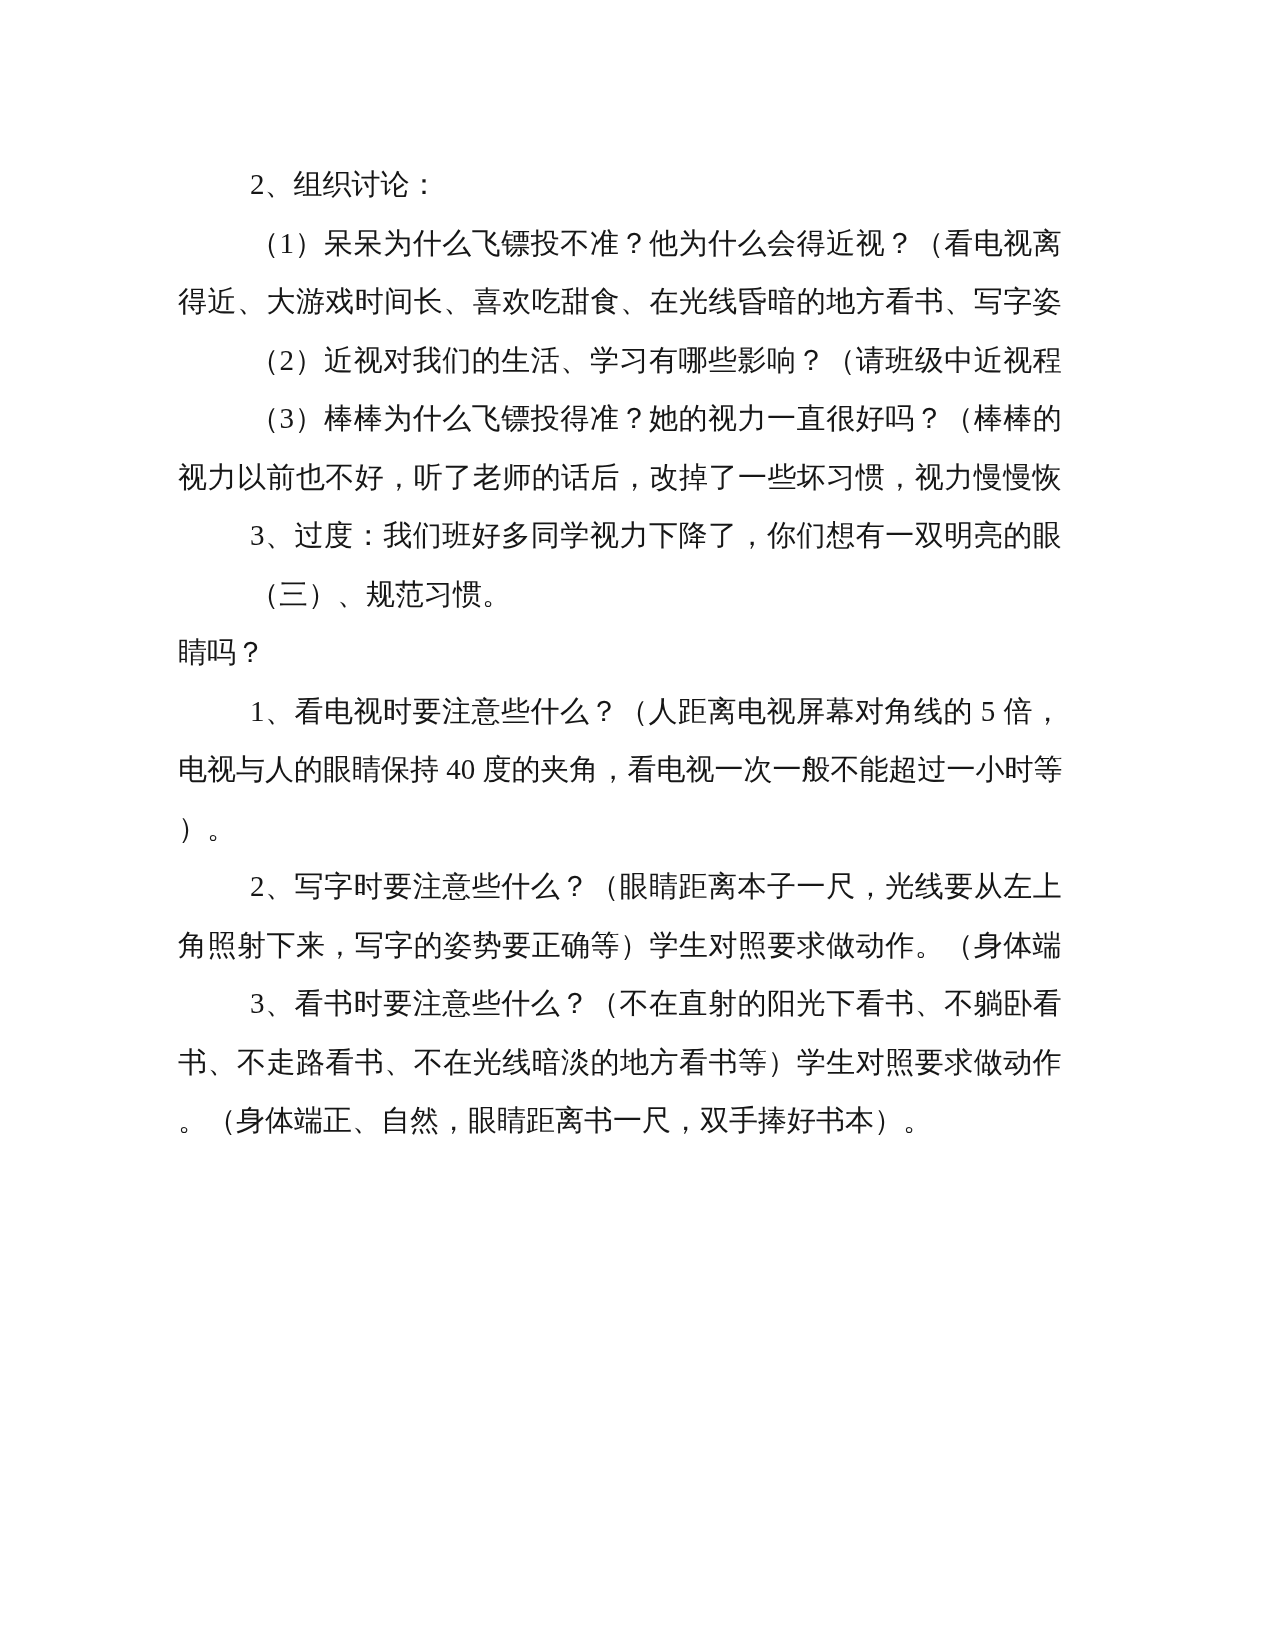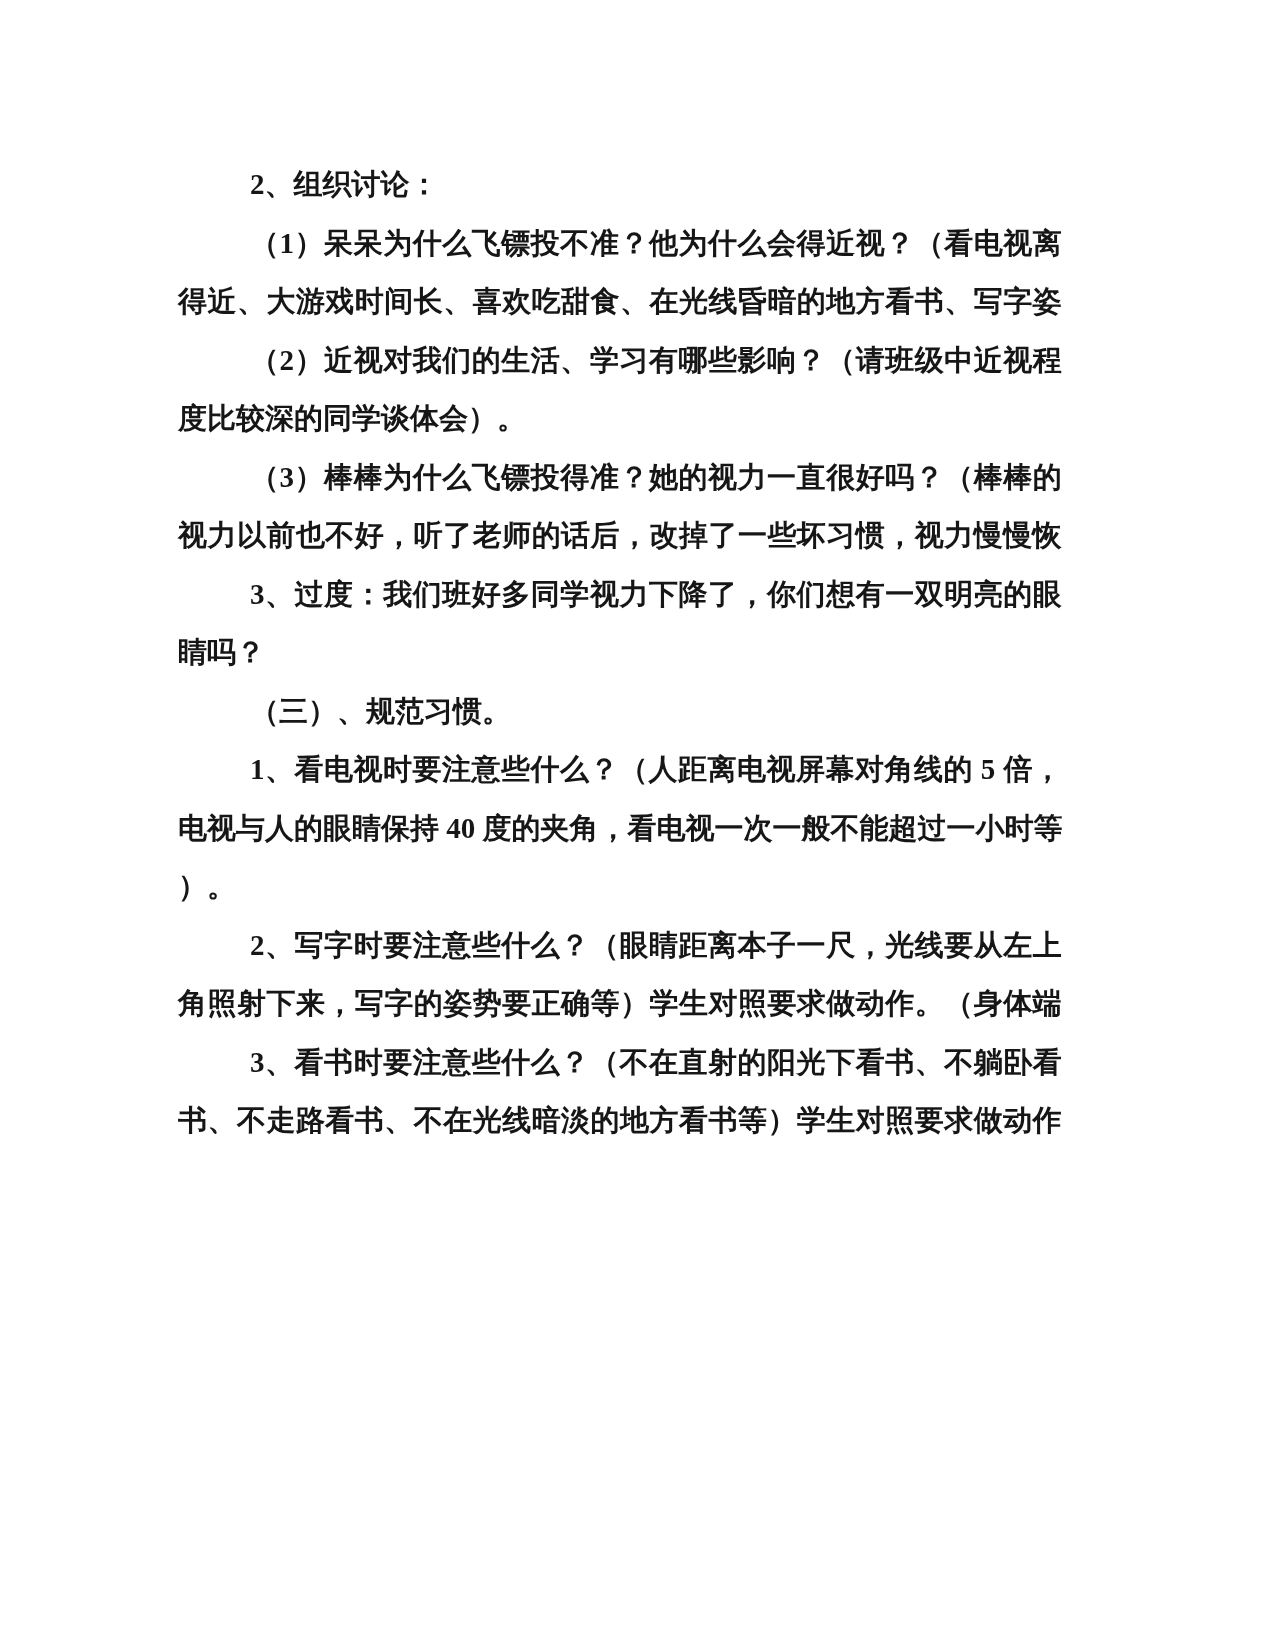--- a/index.html
+++ b/index.html
@@ -9,21 +9,20 @@
     background: #ffffff;
     font-family: "Liberation Serif", "DejaVu Serif", serif;
   }
   .page {
     position: absolute;
     left: 0; top: 0;
     width: 1275px;
     height: 1650px;
     background: #ffffff;
     overflow: hidden;
-    font-weight: bold;
   }
   .text-block {
     position: absolute;
     left: 178px;
     top: 155px;
     width: 884px;
     font-size: 29px;
     line-height: 58.5px;
     color: #161616;
   }
@@ -133,21 +132,20 @@
         <span>？</span>
         <span>（</span>
         <span>请</span>
         <span>班</span>
         <span>级</span>
         <span>中</span>
         <span>近</span>
         <span>视</span>
         <span>程</span>
       </div>
-    <div class="ln">度比较深的同学谈体会）。</div>
     <div class="ln ind jf">
         <span>（</span>
         <span>3</span>
         <span>）</span>
         <span>棒</span>
         <span>棒</span>
         <span>为</span>
         <span>什</span>
         <span>么</span>
         <span>飞</span>
@@ -226,22 +224,22 @@
         <span>们</span>
         <span>想</span>
         <span>有</span>
         <span>一</span>
         <span>双</span>
         <span>明</span>
         <span>亮</span>
         <span>的</span>
         <span>眼</span>
       </div>
+    <div class="ln ind">（三）、规范习惯。</div>
     <div class="ln">睛吗？</div>
-    <div class="ln ind">（三）、规范习惯。</div>
     <div class="ln ind jf">
         <span>1</span>
         <span>、</span>
         <span>看</span>
         <span>电</span>
         <span>视</span>
         <span>时</span>
         <span>要</span>
         <span>注</span>
         <span>意</span>
@@ -419,14 +417,15 @@
         <span>学</span>
         <span>生</span>
         <span>对</span>
         <span>照</span>
         <span>要</span>
         <span>求</span>
         <span>做</span>
         <span>动</span>
         <span>作</span>
       </div>
+    <div class="ln">。（身体端正、自然，眼睛距离书一尺，双手捧好书本）。</div>
   </div>
 </div>
 
 </body></html>

